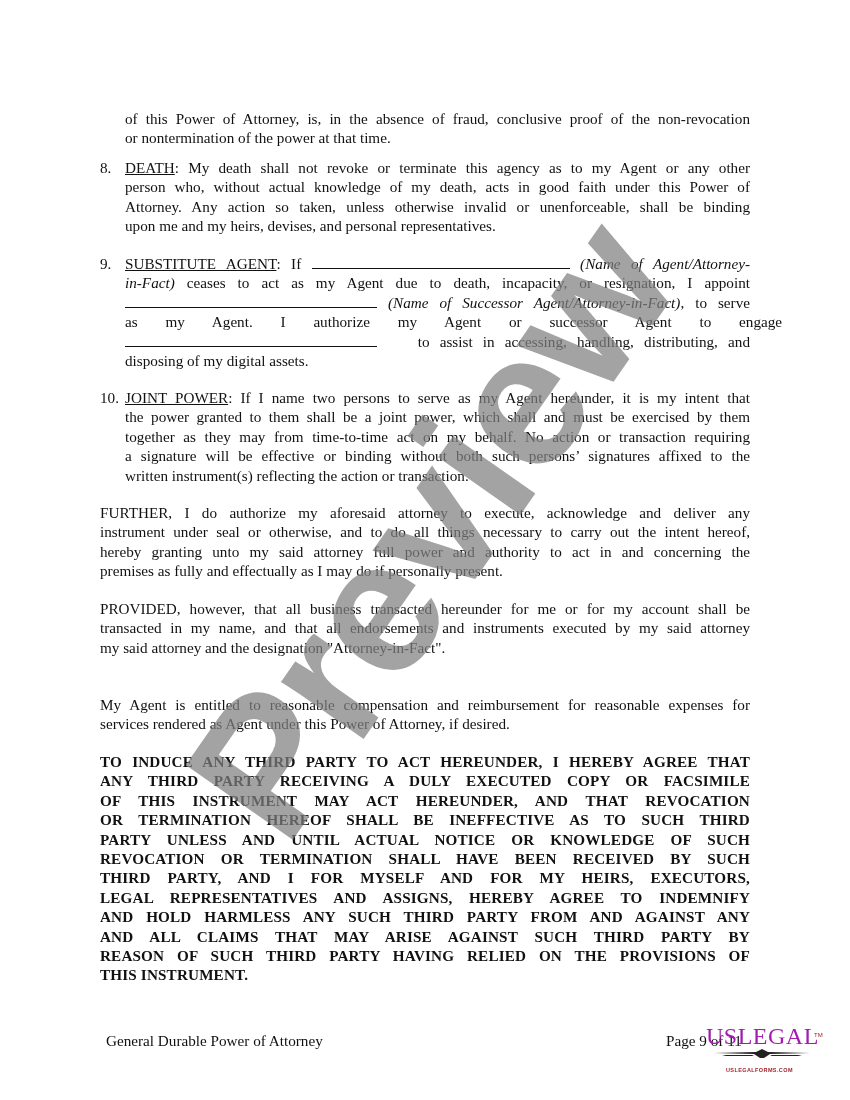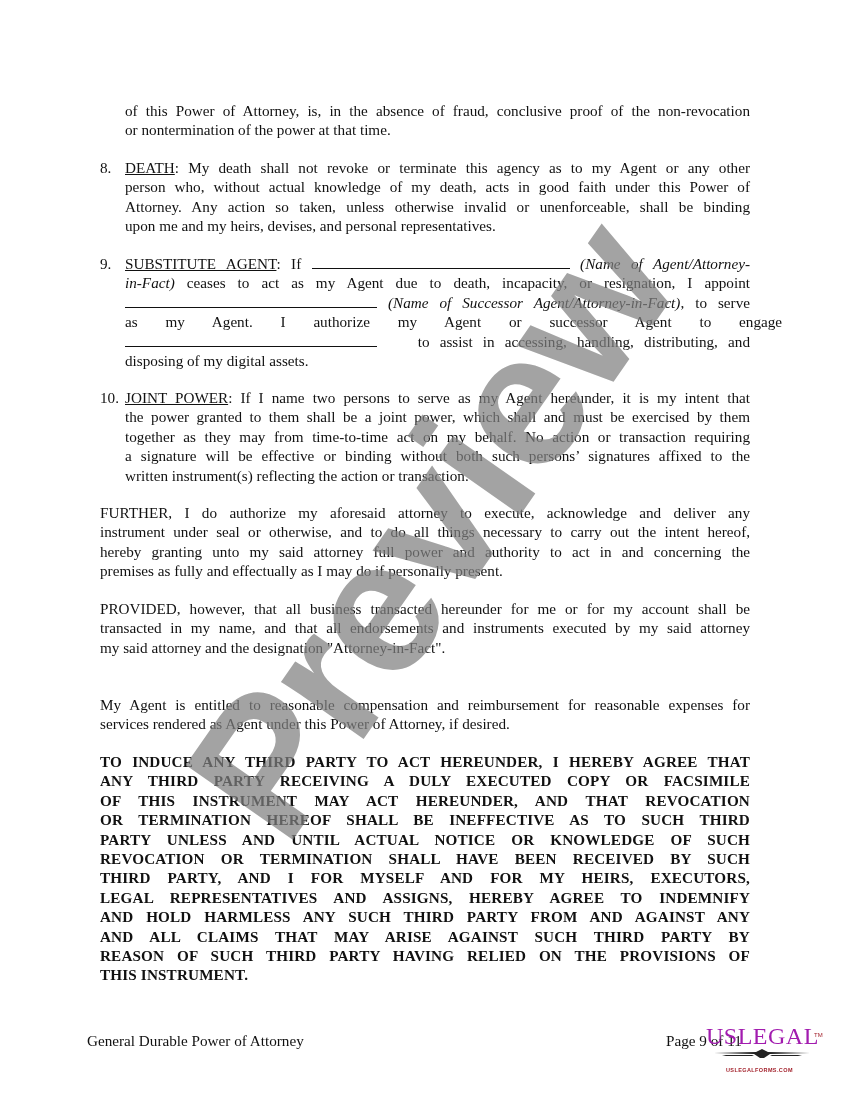--- a/index.html
+++ b/index.html
@@ -10,21 +10,21 @@
     }
     .blk { position: absolute; left: 100px; width: 650px; text-align: justify; }
     .indent { left: 125px; width: 625px; }
     .num { position: absolute; left: 100px; }
     .u { text-decoration: underline; margin-top: 24px; }
     .i { font-style: italic; }
     .b { font-weight: bold; letter-spacing: 0.15px; }
     .line { display: block; text-align: justify; text-align-last: justify; white-space: nowrap; }
     .last { text-align-last: left; }
     .blank { display: inline-block; border-bottom: 1px solid #111; height: 14px; vertical-align: baseline; }
-    .footer-left { position: absolute; left: 87px; top: 1031px; font-size: 15.2px; }
+    .footer-left { position: absolute; left: 106px; top: 1031px; font-size: 15.2px; }
     .footer-right { position: absolute; left: 666px; top: 1031px; font-size: 15.2px; }
     .watermark {
       position: absolute; left: 80px; top: 250px; width: 700px; height: 560px;
       pointer-events: none;
     }
     .wm-text {
       position: absolute; left: 50%; top: 50%;
       transform: translate(-50%, -50%) rotate(-55deg);
       font-family: "Liberation Sans", sans-serif; font-weight: bold; font-size: 190px;
       color: rgba(128,128,128,0.72); letter-spacing: -4px; white-space: nowrap;
@@ -36,21 +36,21 @@
     }
     .logo-tm { position: absolute; left: 108px; top: 2px; font-size: 6px; color: #a3222c; font-family: "Liberation Sans", sans-serif; }
     .logo-eagle { position: absolute; left: 6px; top: 25px; }
     .logo-url { position: absolute; left: 20px; top: 37px; font-family: "Liberation Sans", sans-serif; font-size: 5.5px; font-weight: bold; color: #a3222c; letter-spacing: 0.4px; }
   </style>
 </head>
 <body>
 
 <div class="page">
 
-  <div class="blk indent" style="top:101px;">
+  <div class="blk indent" style="top:109px;">
     <span class="line">of this Power of Attorney, is, in the absence of fraud, conclusive proof of the non-revocation</span>
     <span class="line last">or nontermination of the power at that time.</span>
   </div>
 
   <span class="num" style="top:158px;">8.</span>
   <div class="blk indent" style="top:158px;">
     <span class="line"><span class="u">DEATH</span><span>:   My death shall not revoke or terminate this agency as to my Agent or any other</span></span>
     <span class="line">person who, without actual knowledge of my death, acts in good faith under this Power of</span>
     <span class="line">Attorney.  Any action so taken, unless otherwise invalid or unenforceable, shall be binding</span>
     <span class="line last">upon me and my heirs, devises, and personal representatives.</span>

